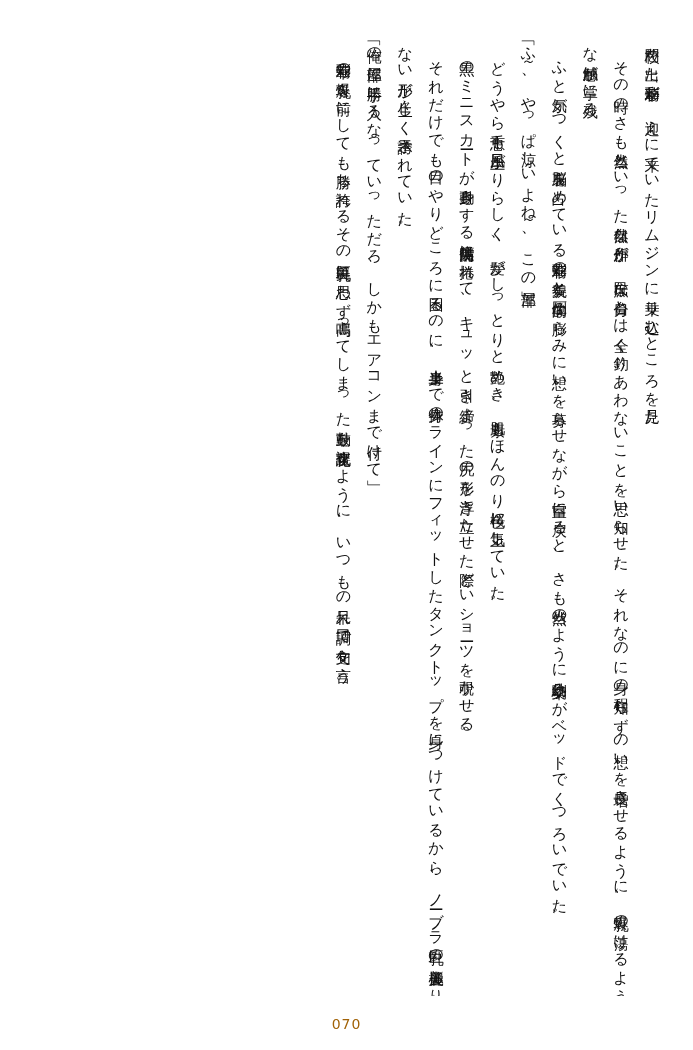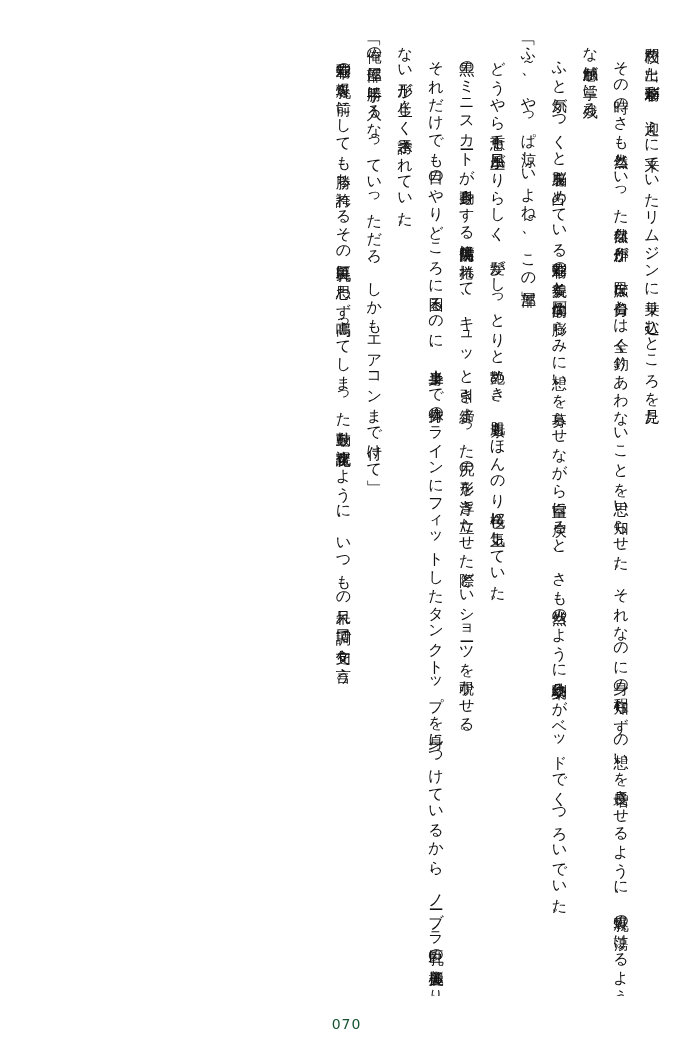--- a/index.html
+++ b/index.html
@@ -47,21 +47,21 @@
   }
   .page-number {
     position: absolute;
     left: 0;
     right: 0;
     bottom: 18px;
     text-align: center;
     font-family: "DejaVu Sans", "Liberation Sans", sans-serif;
     font-size: 14px;
     letter-spacing: 1px;
-    color: #14532d;
+    color: #a16207;
   }
 </style>
 </head>
 <body>
 
 <div class="page">
 
   <div class="text-block">
     <p class="para no-indent">校門を出た彩莉華が、迎えに来ていたリムジンに乗り込むところを見た。</p>
     <p class="para">その時のさも当然といった自然な所作が、庶民な自分とは全く釣りあわないことを思い知らせた。それなのに身の程知らずの想いを増長させるように、爆乳の蕩けるような感触が掌に残る。</p>

